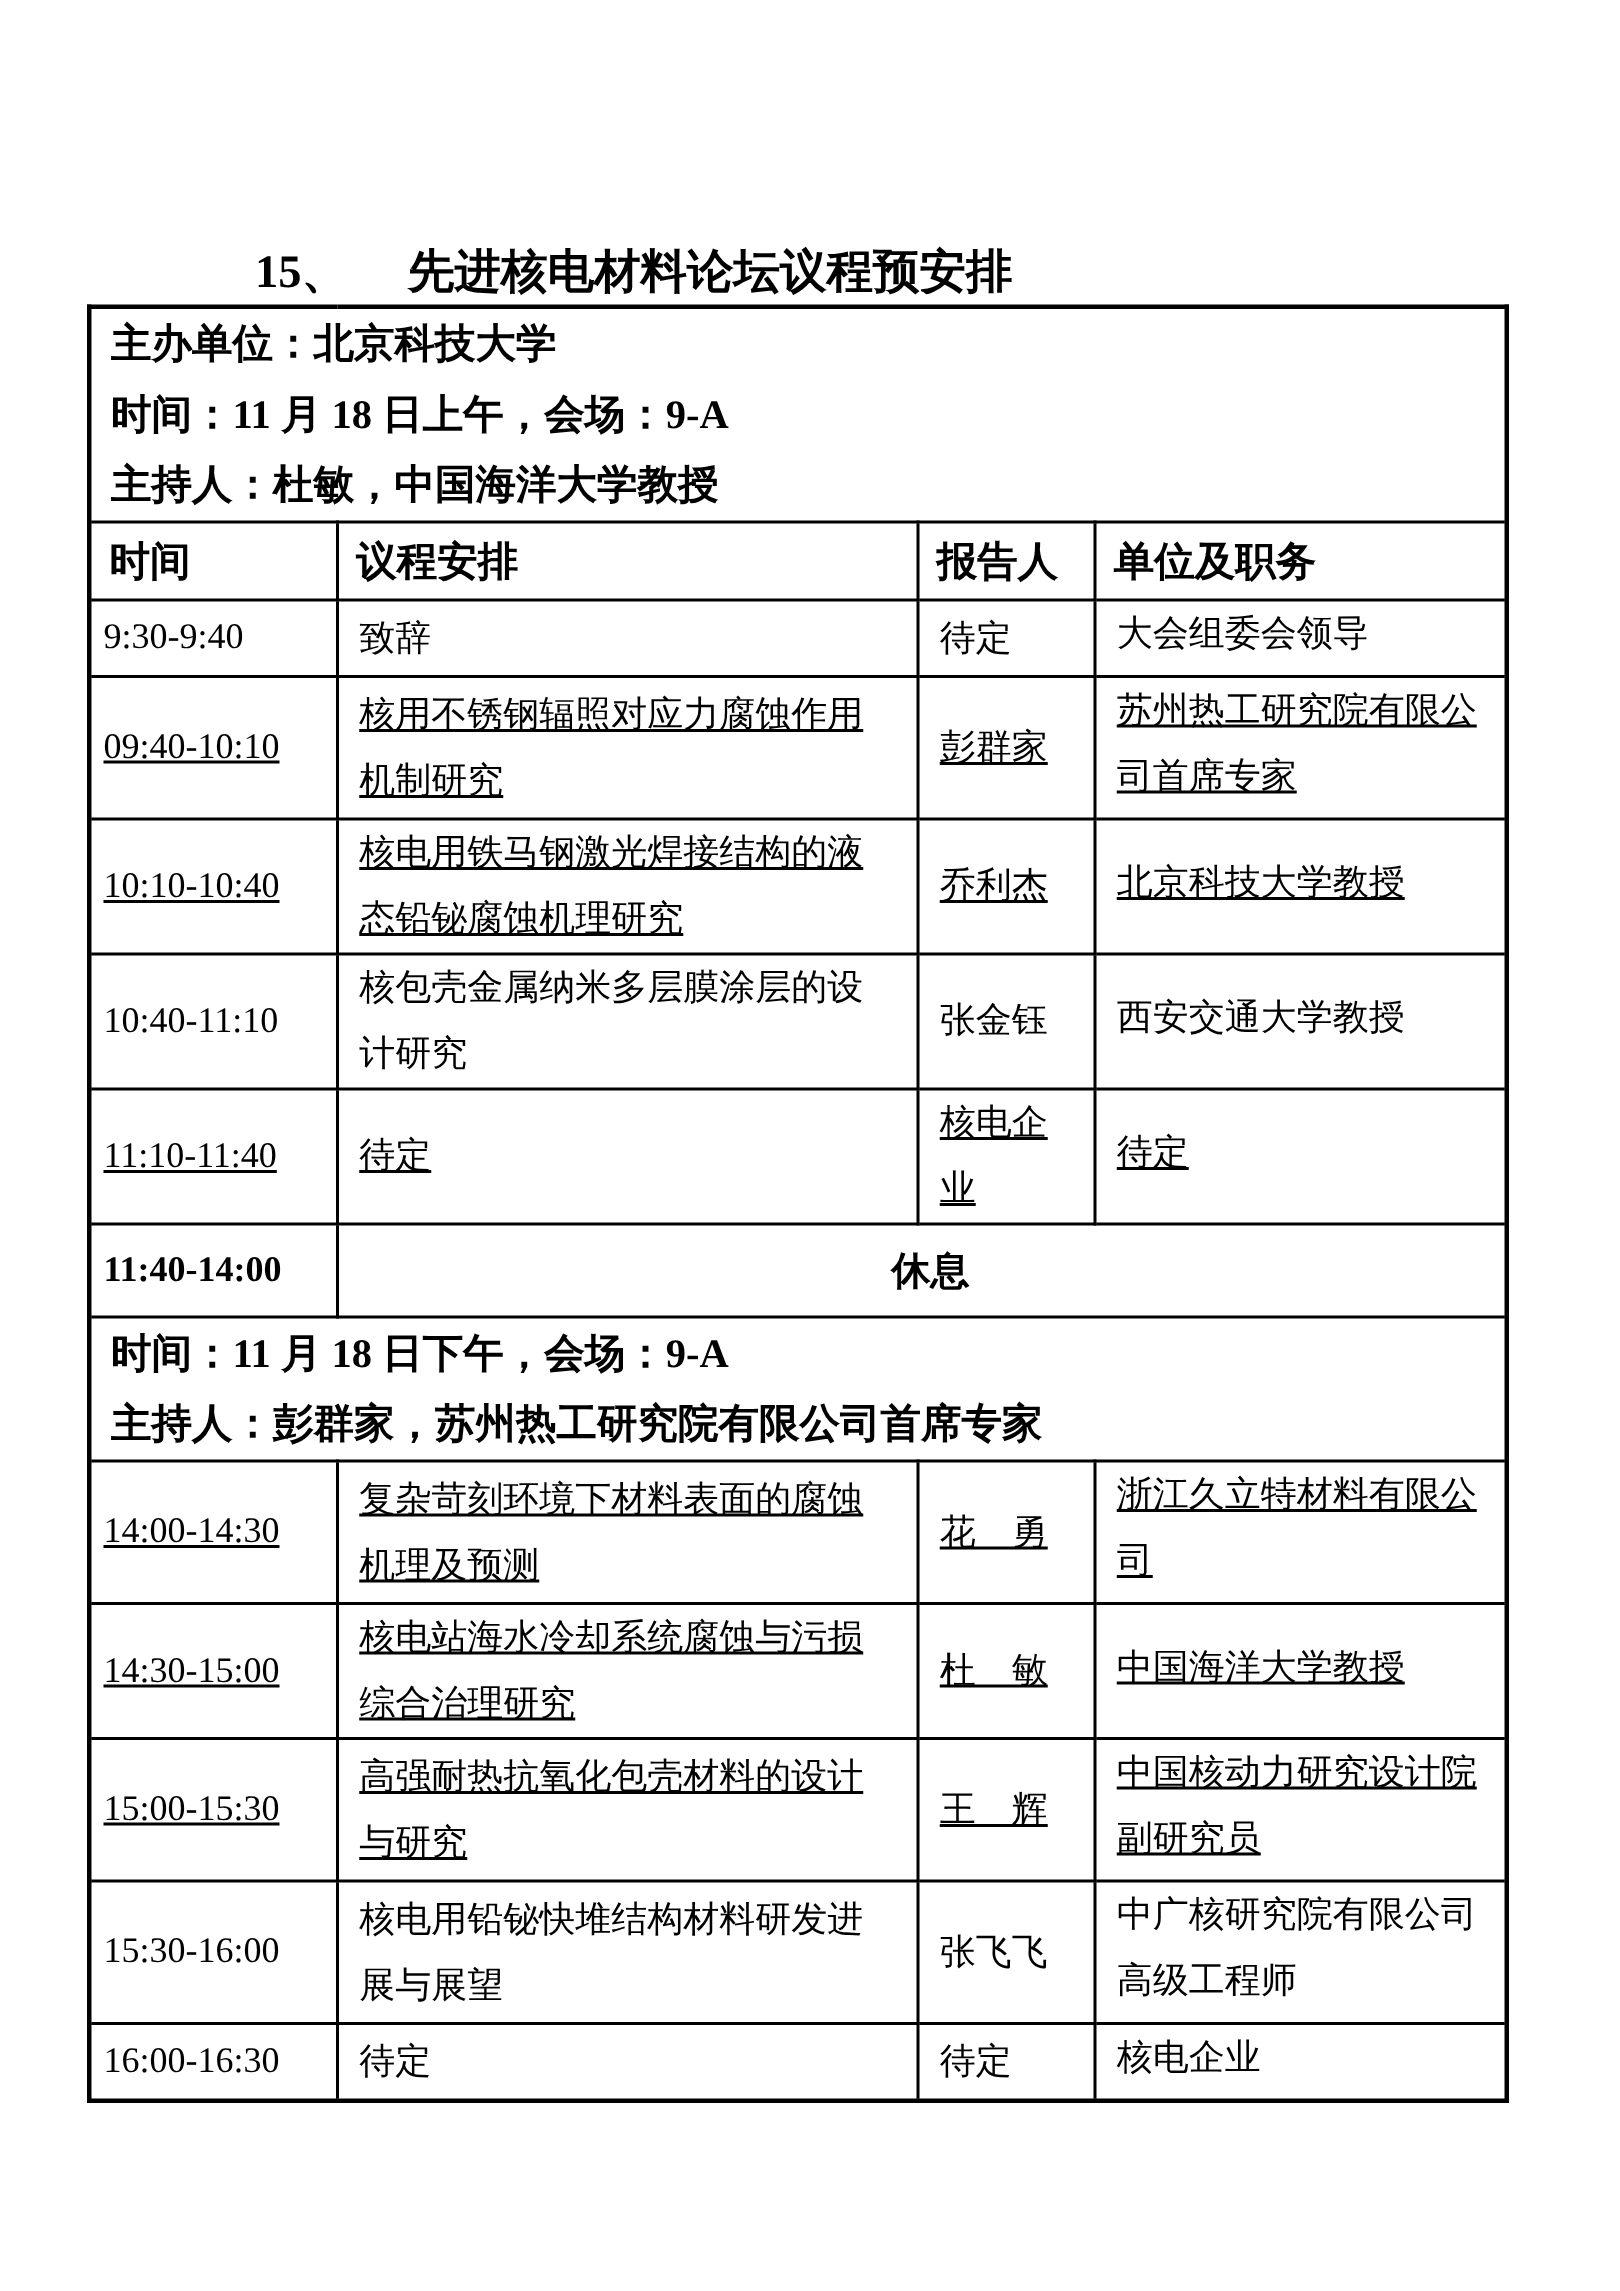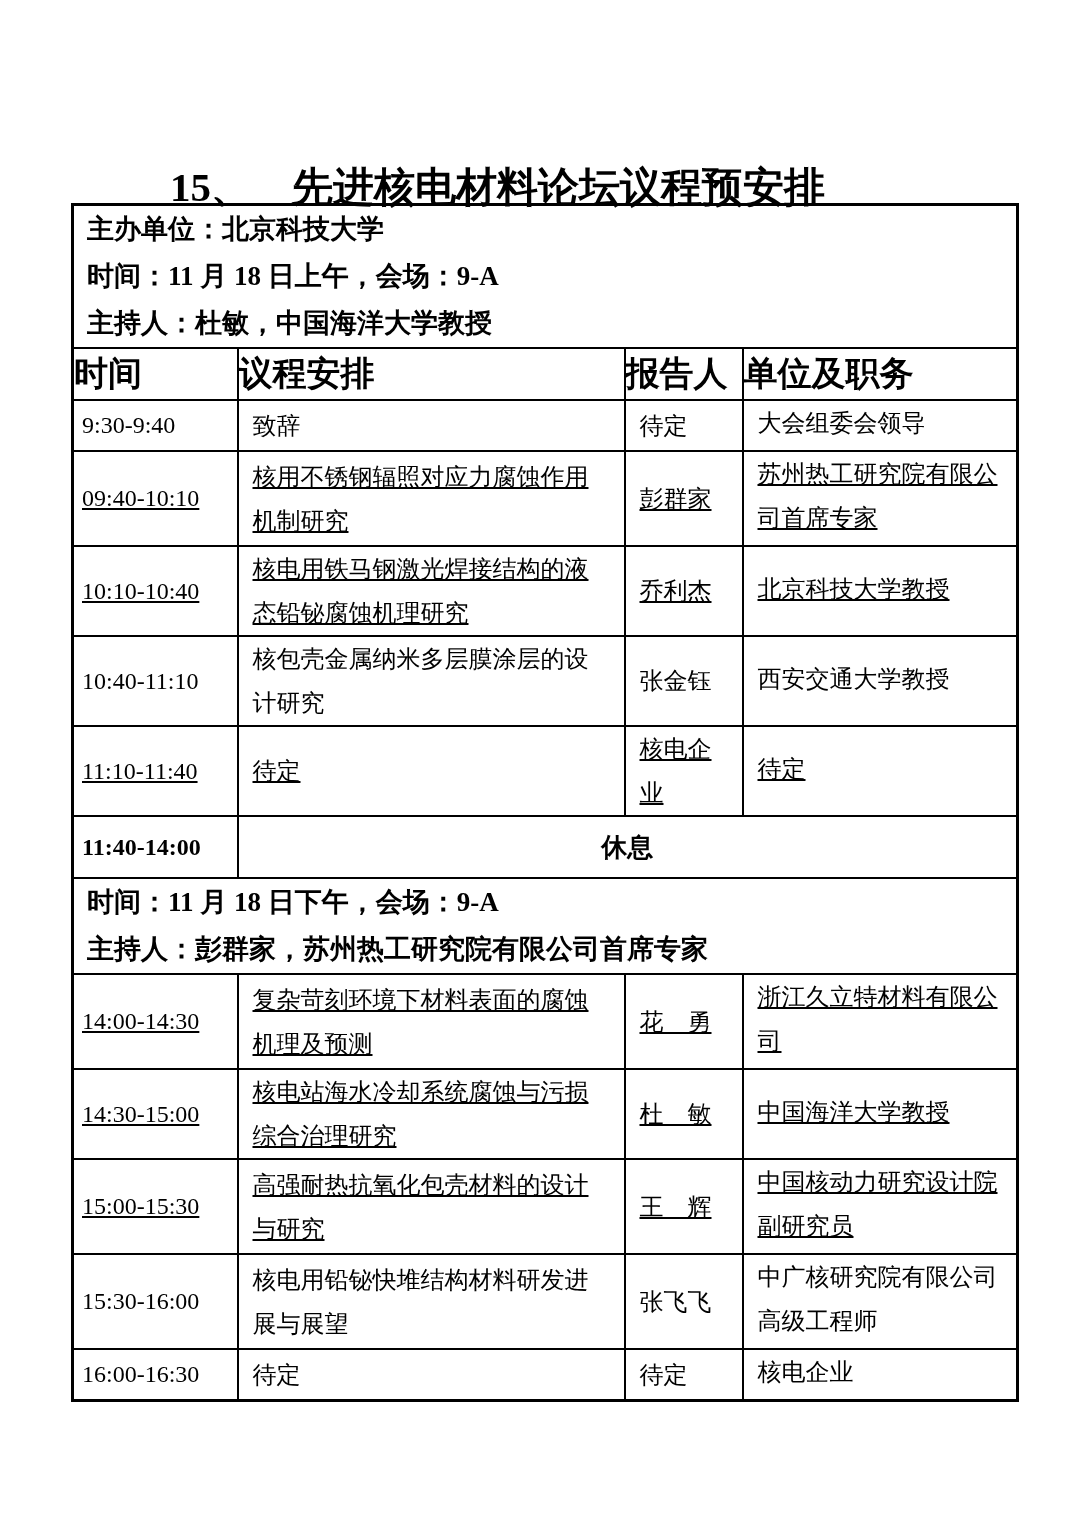--- a/index.html
+++ b/index.html
@@ -10,45 +10,45 @@
     height: 1527px;
     background: #ffffff;
     font-family: "Liberation Serif", "DejaVu Serif", serif;
     color: #000000;
     overflow: hidden;
   }
   .doc-title {
     position: absolute;
     left: 170px;
     top: 160px;
-    font-size: 41px;
+    font-size: 31px;
     font-weight: bold;
     white-space: nowrap;
   }
   .doc-title .title-text { margin-left: 40px; }
 
   table.agenda {
     position: absolute;
-    left: 71px;
+    left: 58px;
     top: 203px;
     width: 945px;
     border-collapse: collapse;
     table-layout: fixed;
     border: 3px solid #000;
   }
-  td { border: 2px solid #000; vertical-align: middle; }
+  td { border: 2px solid #000; vertical-align: middle; padding-left: 12px; }
 
   .session-cell {
     font-size: 27px;
     font-weight: bold;
     line-height: 47px;
     padding: 0 10px 0 13px;
   }
   .head-cell {
-    font-size: 34px;
+    font-size: 27px;
     font-weight: bold;
   }
   .time-cell  { font-size: 24px; padding-left: 8px;  padding-right: 4px; }
   .topic-cell { font-size: 24px; line-height: 44px; padding: 0 26px 0 14px; }
   .speaker-cell { font-size: 24px; line-height: 44px; padding: 0 12px 0 14px; }
   .affil-cell { font-size: 24px; line-height: 44px; padding: 0 10px 5px 14px; }
 
   .break-time  { font-weight: bold; }
   .break-label { text-align: center; font-weight: bold; font-size: 26px; }
 

